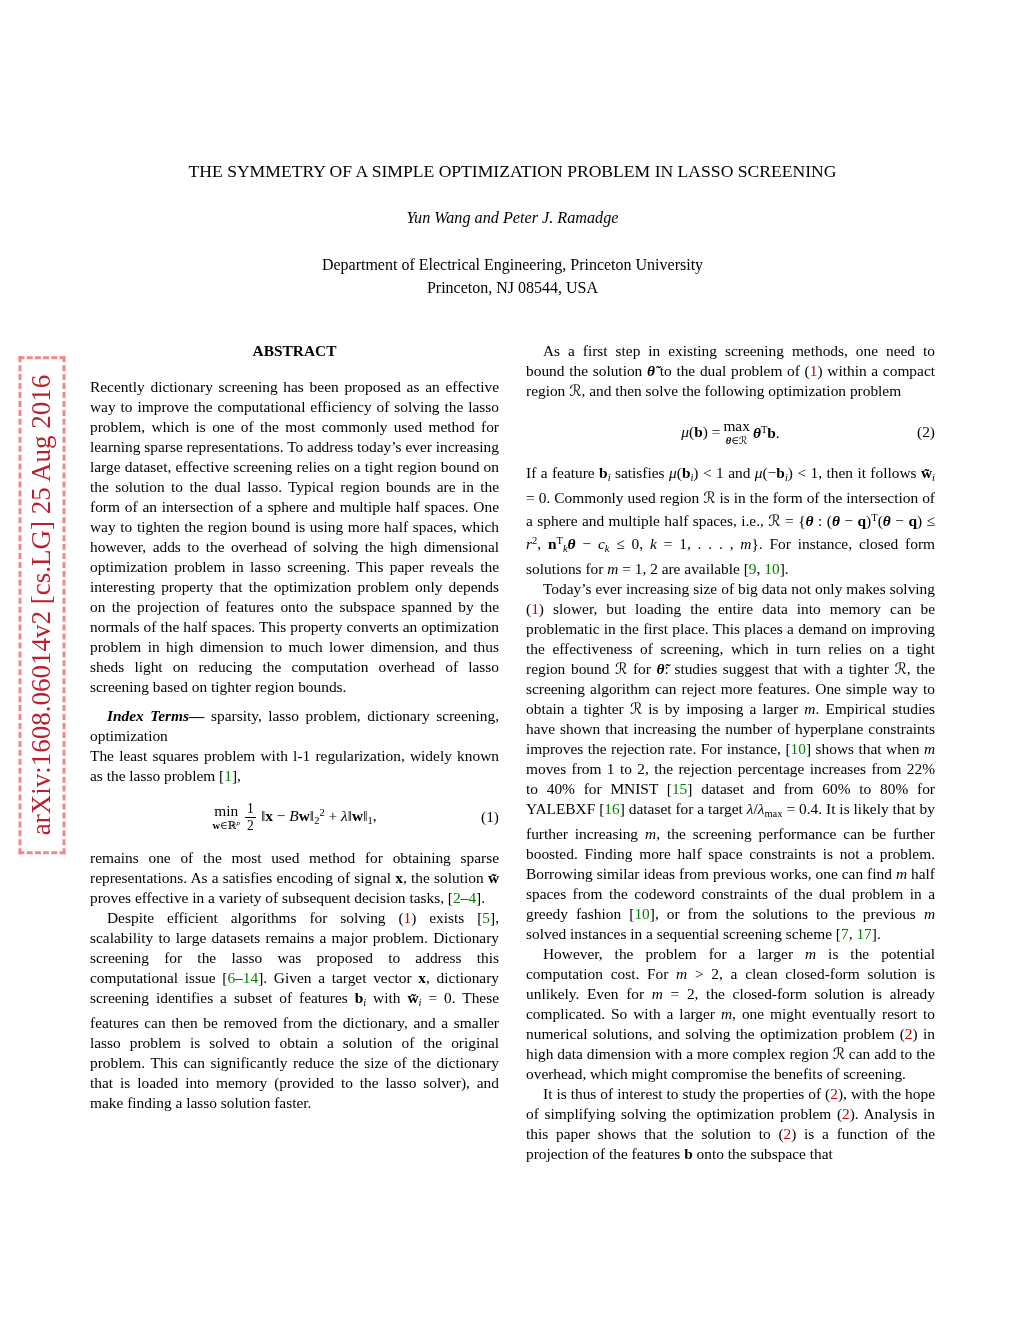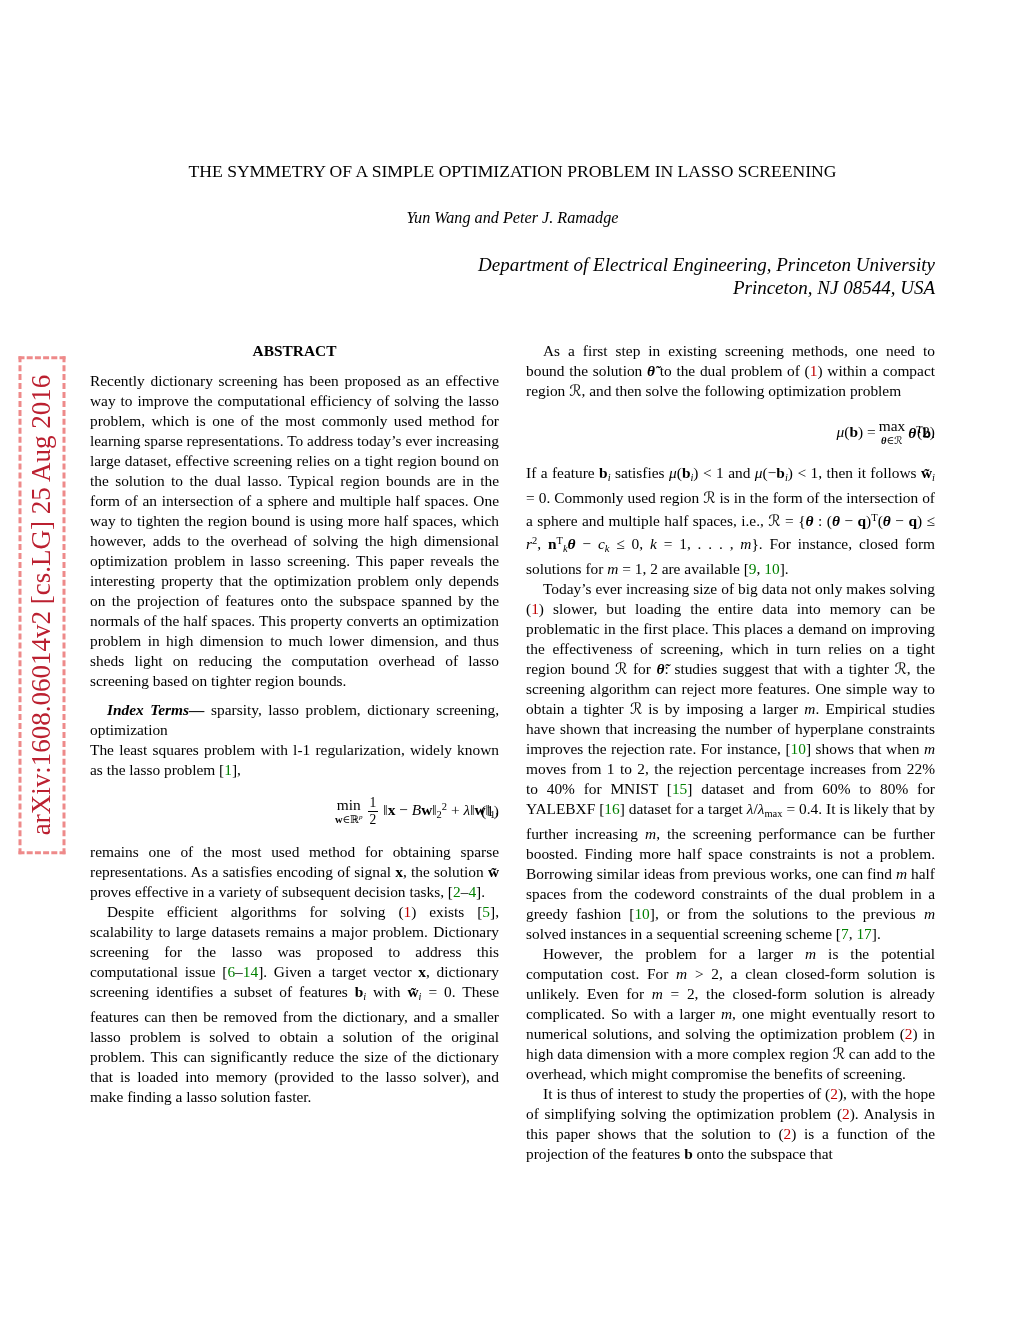--- a/index.html
+++ b/index.html
@@ -28,47 +28,47 @@
     position:relative;
     padding:160px 89px 0 90px;
   }
   .title{
     text-align:center;font-weight:400;font-size:17.6px;line-height:22px;
   }
   .authors{
     margin-top:26px;text-align:center;font-style:italic;font-size:16.2px;line-height:21px;
   }
   .affil{
-    margin-top:25px;text-align:right;font-size:19px;line-height:22.5px;font-style:italic;
+    margin-top:25px;text-align:center;font-size:16px;line-height:22.5px;
   }
   .columns{
     margin-top:42px;display:flex;gap:27px;
   }
   .col{
     width:409px;font-size:15.4px;line-height:20px;text-align:justify;
   }
   .col-heading{
-    text-align:center;font-weight:700;margin-bottom:10px;
+    text-align:center;font-weight:700;margin-bottom:16px;
   }
   .intro-heading{
     text-align:center;font-weight:700;margin:15px 0 15px 0;
   }
   .p{margin:0;}
   .p.indent{text-indent:17px;}
   .index-terms{margin-top:9px;text-indent:17px;}
   .math{font-style:italic;}
   .bf{font-weight:700;}
   .bfit{font-weight:700;font-style:italic;}
   .bi{font-weight:700;font-style:italic;}
   .cite{color:var(--cite);}
   .ref{color:var(--ref);}
   .sub{font-size:0.68em;vertical-align:-0.28em;}
   .sup{font-size:0.68em;vertical-align:0.5em;}
   .equation{
-    position:relative;display:flex;align-items:center;justify-content:flex-end;
+    position:relative;display:flex;align-items:center;justify-content:center;
     margin:10px 0 10px 0;min-height:42px;
   }
   .eq-content{display:inline-flex;align-items:center;gap:3px;}
   .eq-number{position:absolute;right:0;top:50%;transform:translateY(-50%);}
   .minmax{display:inline-flex;flex-direction:column;align-items:center;vertical-align:middle;}
   .minmax .op{line-height:1.05;}
   .minmax .under{font-size:10.5px;line-height:1.1;margin-top:1px;}
   .frac{display:inline-flex;flex-direction:column;align-items:center;font-size:0.88em;margin:0 2px;}
   .frac .num{line-height:1.15;border-bottom:1px solid #000;padding:0 2px;}
   .frac .den{line-height:1.15;}

